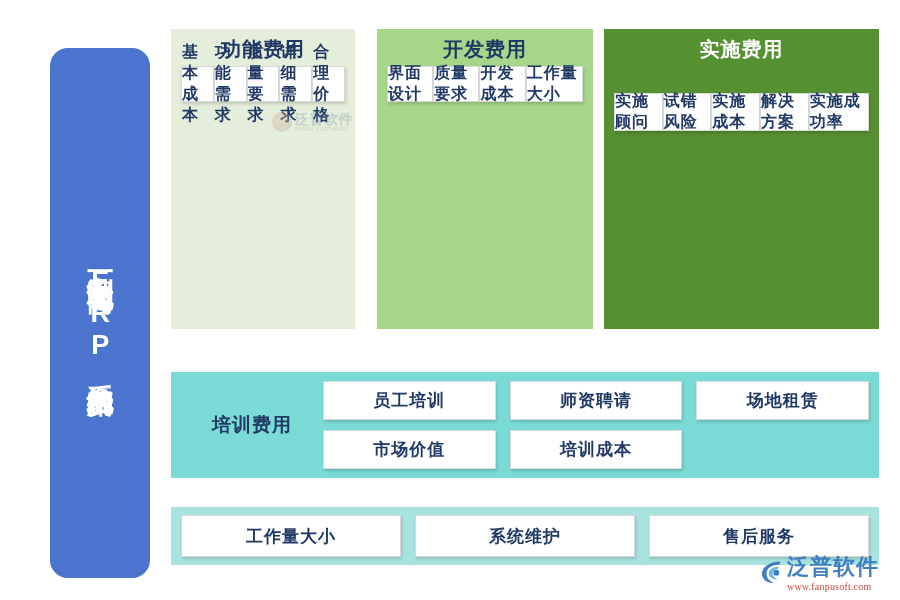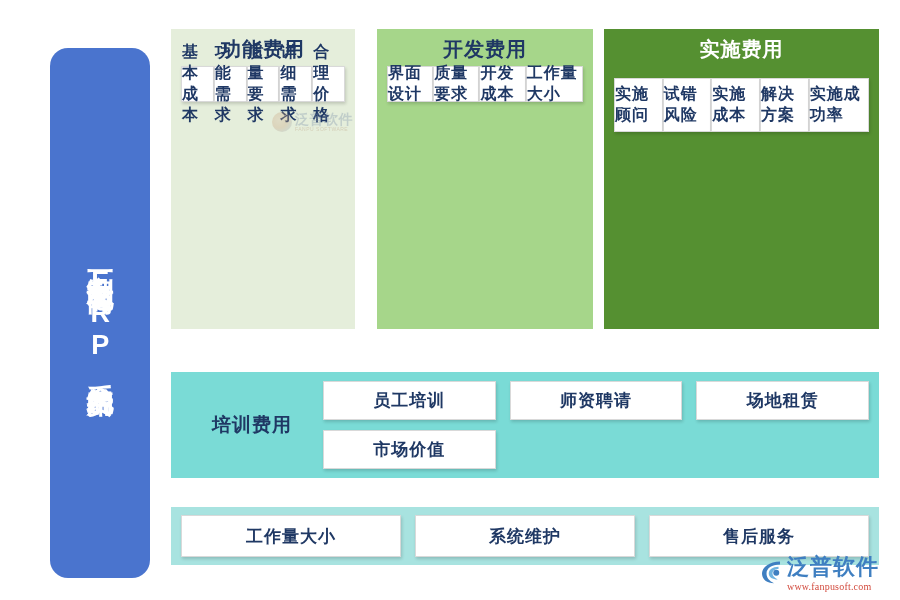--- a/index.html
+++ b/index.html
@@ -85,21 +85,21 @@
     color: #1f3864;
     font-size: 16px;
     font-weight: bold;
     letter-spacing: 1px;
     display: flex;
     align-items: center;
     justify-content: center;
     height: 36px;
     box-sizing: border-box;
   }
-  .col-3 .card { height: 54px; }
+  .col-3 .card { height: 38px; margin-top: 15px; }
 
   
   .band-training {
     position: absolute;
     left: 171px;
     top: 372px;
     width: 708px;
     height: 106px;
     background: #7adbd6;
     box-sizing: border-box;
@@ -268,20 +268,21 @@
     </div>
   </div>
 
   <div class="band-training">
     <div class="band-label">培训费用</div>
     <div class="grid-2x3">
       <div class="card">员工培训</div>
       <div class="card">师资聘请</div>
       <div class="card">场地租赁</div>
       <div class="card">市场价值</div>
+      <div class="card">培训成本</div>
     </div>
   </div>
 
   <div class="band-maint">
     <div class="row-3">
       <div class="card">工作量大小</div>
       <div class="card">系统维护</div>
       <div class="card">售后服务</div>
     </div>
   </div>

